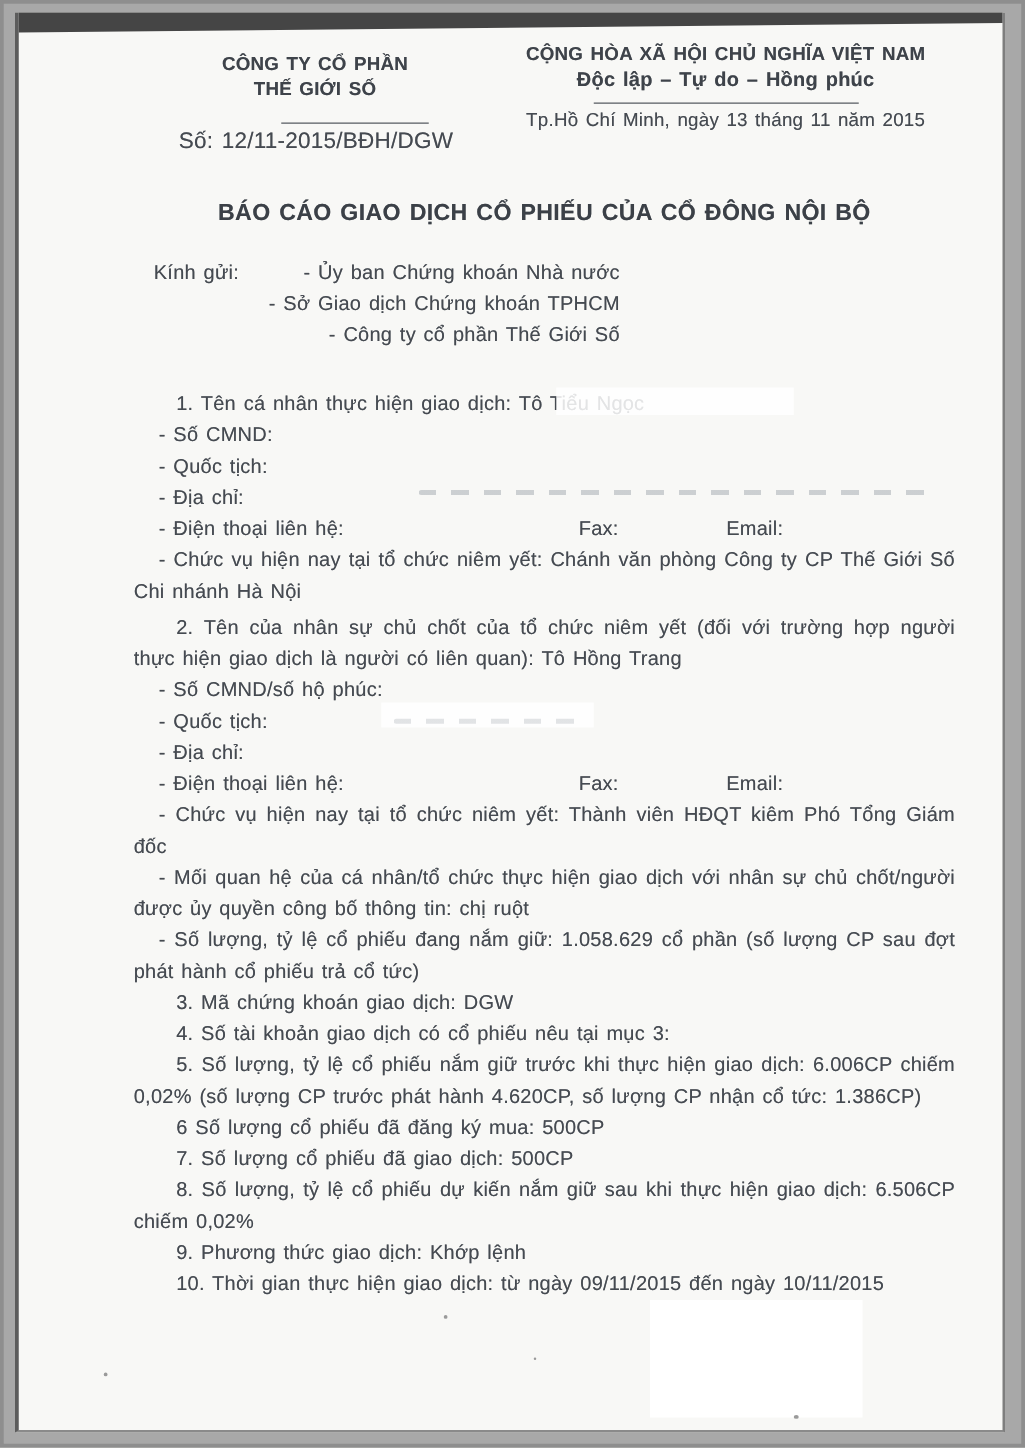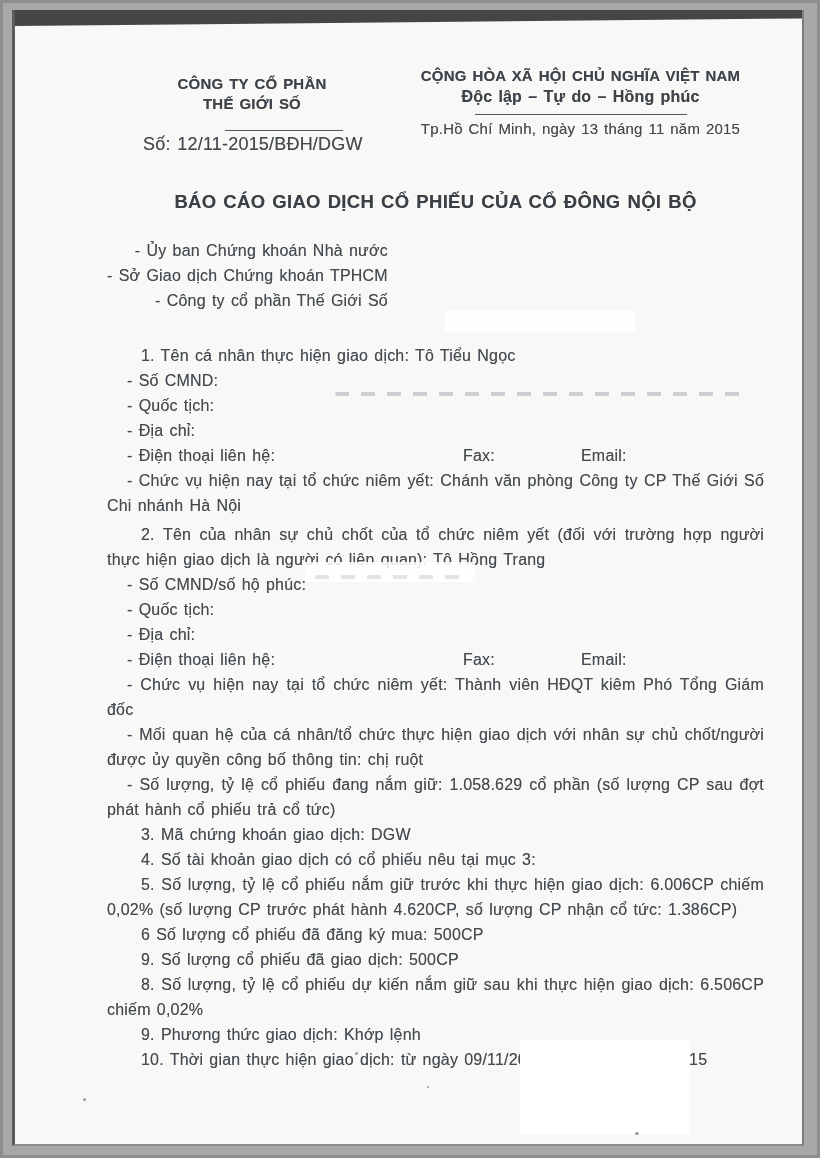--- a/index.html
+++ b/index.html
@@ -26,21 +26,21 @@
     overflow:hidden;
   }
   .top-band {
     position:absolute; top:-5px; left:-12px;
     width:108%; height:17px;
     background:#454545;
     transform:rotate(-0.55deg);
   }
   .content {
     position:absolute; left:0; top:0; right:0;
-    padding:56px 38px 0 92px;
+    padding:24px 38px 0 92px;
     color:#454a51;
     font-size:16px; line-height:25px;
     letter-spacing:0.2px; word-spacing:1.5px;
     text-shadow:0 0 0.5px rgba(70,75,82,0.55);
   }
   .letterhead { display:flex; }
   .lh-left { width:290px; text-align:center; padding-top:8px; }
   .lh-right { flex:1; text-align:center; }
   .lh-bold { font-weight:bold; font-size:15px; line-height:20px; color:#3e434a; }
   .lh-bold-lg { font-weight:bold; font-size:16px; line-height:22px; color:#3e434a; }
@@ -94,20 +94,21 @@
           <div class="lh-bold">CỘNG HÒA XÃ HỘI CHỦ NGHĨA VIỆT NAM</div>
           <div class="lh-bold-lg">Độc lập – Tự do – Hồng phúc</div>
           <div class="nat-line"></div>
           <div class="place-date">Tp.Hồ Chí Minh, ngày 13 tháng 11 năm 2015</div>
         </div>
       </div>
 
       <div class="doc-title">BÁO CÁO GIAO DỊCH CỔ PHIẾU CỦA CỔ ĐÔNG NỘI BỘ</div>
 
       <div class="recipients">
+        <div class="recipients-label">Kính gửi:</div>
         <div class="recipients-items">
           <div>- Ủy ban Chứng khoán Nhà nước</div>
           <div>- Sở Giao dịch Chứng khoán TPHCM</div>
           <div>- Công ty cổ phần Thế Giới Số</div>
         </div>
       </div>
 
       <div class="body-block">
         <p class="line p-num">1. Tên cá nhân thực hiện giao dịch: Tô Tiểu Ngọc</p>
         <p class="line p-dash">- Số CMND:</p>
@@ -134,21 +135,21 @@
         <p class="line p-dash">- Chức vụ hiện nay tại tổ chức niêm yết: Thành viên HĐQT kiêm Phó Tổng Giám đốc</p>
         <p class="line p-dash mt4">- Mối quan hệ của cá nhân/tổ chức thực hiện giao dịch với nhân sự chủ chốt/người được ủy quyền công bố thông tin: chị ruột</p>
         <p class="line p-dash mt4">- Số lượng, tỷ lệ cổ phiếu đang nắm giữ: 1.058.629 cổ phần (số lượng CP sau đợt phát hành cổ phiếu trả cổ tức)</p>
       </div>
 
       <div>
         <p class="line p-num">3. Mã chứng khoán giao dịch: DGW</p>
         <p class="line p-num">4. Số tài khoản giao dịch có cổ phiếu nêu tại mục 3:</p>
         <p class="line p-num">5. Số lượng, tỷ lệ cổ phiếu nắm giữ trước khi thực hiện giao dịch: 6.006CP chiếm 0,02% (số lượng CP trước phát hành 4.620CP, số lượng CP nhận cổ tức: 1.386CP)</p>
         <p class="line p-num mt6">6  Số lượng cổ phiếu đã đăng ký mua: 500CP</p>
-        <p class="line p-num mt4">9. Số lượng cổ phiếu đã giao dịch: 500CP</p>
+        <p class="line p-num mt4">7. Số lượng cổ phiếu đã giao dịch: 500CP</p>
         <p class="line p-num mt4">8. Số lượng, tỷ lệ cổ phiếu dự kiến nắm giữ sau khi thực hiện giao dịch: 6.506CP chiếm 0,02%</p>
         <p class="line p-num mt4">9. Phương thức giao dịch: Khớp lệnh</p>
         <p class="line p-num mt4">10. Thời gian thực hiện giao dịch: từ ngày 09/11/2015 đến ngày 10/11/2015</p>
       </div>
 
     </div>
 
     <div class="white-patch" style="left:430px; top:300px; width:190px; height:22px;"></div>
     <div class="smudge" style="left:320px; top:382px; width:410px;"></div>
     <div class="white-patch" style="left:290px; top:552px; width:170px; height:20px;"></div>

